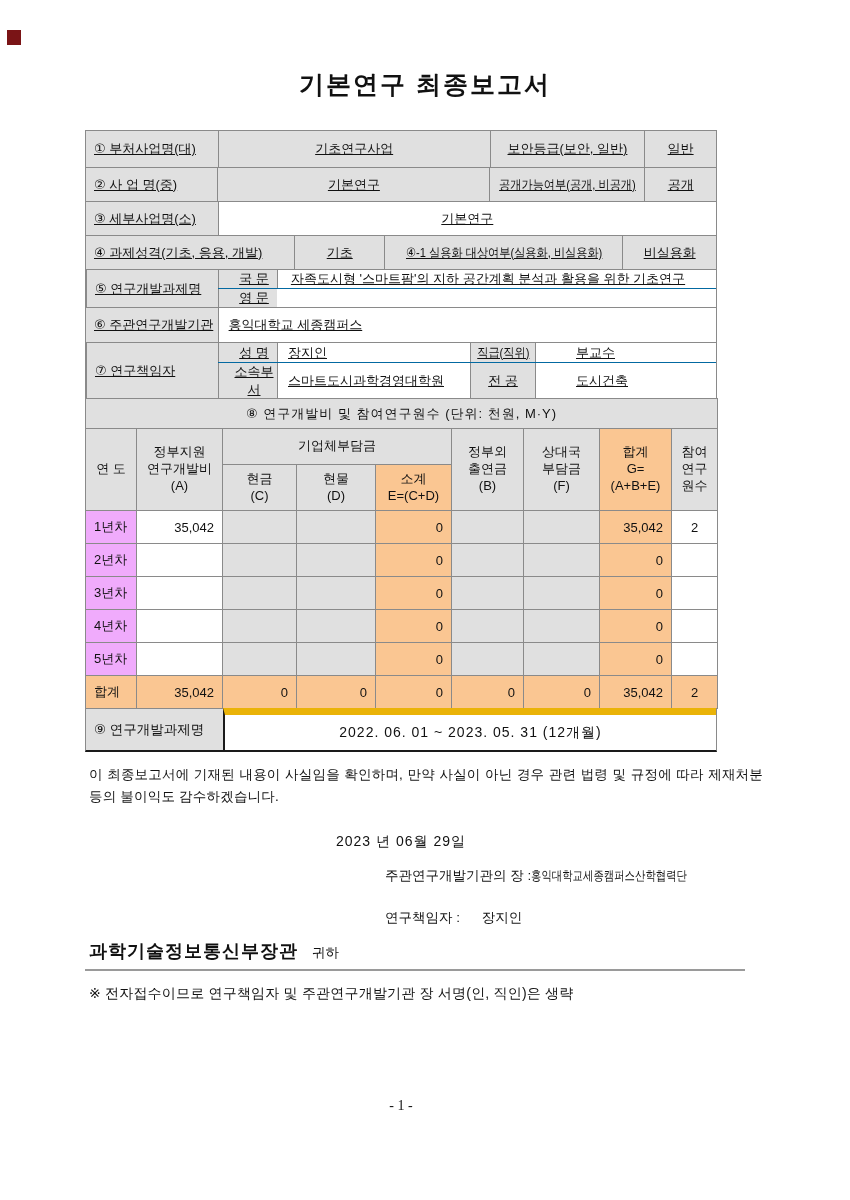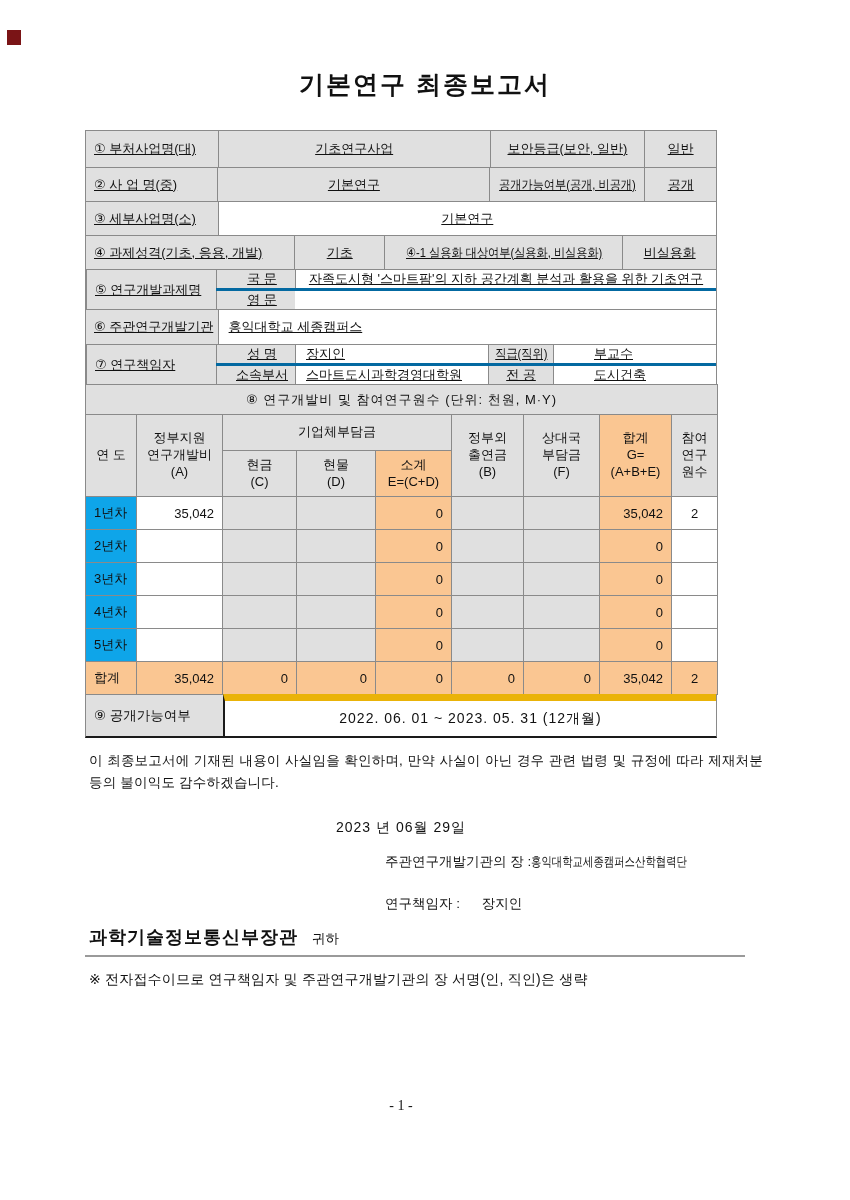--- a/index.html
+++ b/index.html
@@ -27,45 +27,45 @@
   .irow > *:first-child { border-left: none; }
   .lbl { background: #e0e0e0; justify-content: flex-start; padding-left: 8px; text-align: left; }
   .gbg { background: #e0e0e0; }
   .leftal { justify-content: flex-start; padding-left: 10px; text-align: left; }
 
   .h36 { height: 36px; } .h34 { height: 34px; } .h35 { height: 35px; }
   .h45 { height: 45px; } .h46 { height: 46px; }
 
   .w132 { width: 132px; } .w273 { width: 273px; } .w155 { width: 155px; } .w72 { width: 72px; }
   .w209 { width: 209px; } .w90 { width: 90px; } .w239 { width: 239px; } .w94 { width: 94px; }
-  .w79 { width: 79px; padding-left: 12px; } .w421 { width: 421px; } .w193 { width: 193px; } .w65 { width: 65px; }
+  .w79 { width: 59px; padding-left: 12px; } .w421 { width: 421px; } .w193 { width: 193px; } .w65 { width: 65px; }
   .w163 { width: 163px; padding-left: 40px; } .w500 { width: 500px; }
 
   .grp { display: flex; border-top: 1px solid #8a8a8a; }
   .grp > .lbl { width: 132px; }
   .stack { flex: 1; display: flex; flex-direction: column; }
-  .sub { display: flex; border-top: 3px solid #0369a1; flex: 1; }
+  .sub { display: flex; border-top: 1px solid #0369a1; flex: 1; }
   .sub:first-child { border-top: none; }
   .sub > .c { border-left: 1px solid #8a8a8a; }
 
   .condense { display: inline-block; transform: scaleX(0.86); transform-origin: center; white-space: nowrap; }
   .eng { font-size: 11.5px; transform: scaleX(0.72); transform-origin: left; white-space: nowrap; display: inline-block; padding-left: 3px; }
 
   
   .btbl { width: 632px; border-collapse: collapse; table-layout: fixed; margin-top: -1px; }
   .btbl td {
     border: 1px solid #8a8a8a; text-align: center; vertical-align: middle;
     font-size: 13px; height: 33px; padding: 0 4px; overflow: hidden;
   }
   .band { background: #e0e0e0; height: 30px !important; font-size: 13.5px; letter-spacing: 1px; }
   .hd { background: #e0e0e0; font-size: 12.5px; line-height: 1.3; }
   .pre { white-space: pre-line; }
   .orange { background: #fac692; }
   .gray { background: #e0e0e0; }
-  .yr { background: #0ea5e9; text-align: left !important; padding-left: 8px !important; }
+  .yr { background: #f0abfc; text-align: left !important; padding-left: 8px !important; }
   .num { text-align: right !important; padding-right: 8px !important; }
   .hr1 { height: 36px !important; }
   .hr2 { height: 46px !important; }
 
   
   .period {
     display: flex; border-left: 1px solid #8a8a8a; border-right: 1px solid #8a8a8a;
     border-bottom: 2px solid #1a1a1a; margin-top: -1px; height: 44px;
   }
   .period .plabel {
@@ -280,21 +280,21 @@
         <td class="num orange">0</td>
         <td class="num orange">0</td>
         <td class="num orange">0</td>
         <td class="num orange">35,042</td>
         <td class="orange">2</td>
       </tr>
     </tbody>
       </table>
 
     <div class="period">
-      <div class="plabel">⑨ 공개가능여부</div>
+      <div class="plabel">⑨ 연구개발과제명</div>
       <div class="pvalue">2022. 06. 01 ~ 2023. 05. 31 (12개월)</div>
     </div>
 
     <p class="declaration">이 최종보고서에 기재된 내용이 사실임을 확인하며, 만약 사실이 아닌 경우 관련 법령 및 규정에 따라 제재처분 등의 불이익도 감수하겠습니다.</p>
 
     <div class="date-line">2023 년 06월 29일</div>
 
     <div class="sig-line org">
       <span>주관연구개발기관의 장 :</span><span class="org-name">홍익대학교세종캠퍼스산학협력단</span>
     </div>
@@ -304,17 +304,17 @@
       <span class="sig-name">장지인</span>
     </div>
 
     <div class="recipient">
       <span>과학기술정보통신부장관</span>
       <span class="suffix">귀하</span>
     </div>
 
     <div class="rule"></div>
 
-    <p class="note">※ 전자접수이므로 연구책임자 및 주관연구개발기관의 장 서명(인, 직인)은 생략</p>
+    <p class="note">※ 전자접수이므로 연구책임자 및 주관연구개발기관 장 서명(인, 직인)은 생략</p>
   </div>
 
   <div class="pagenum">- 1 -</div>
 </div>
 
 </body></html>

